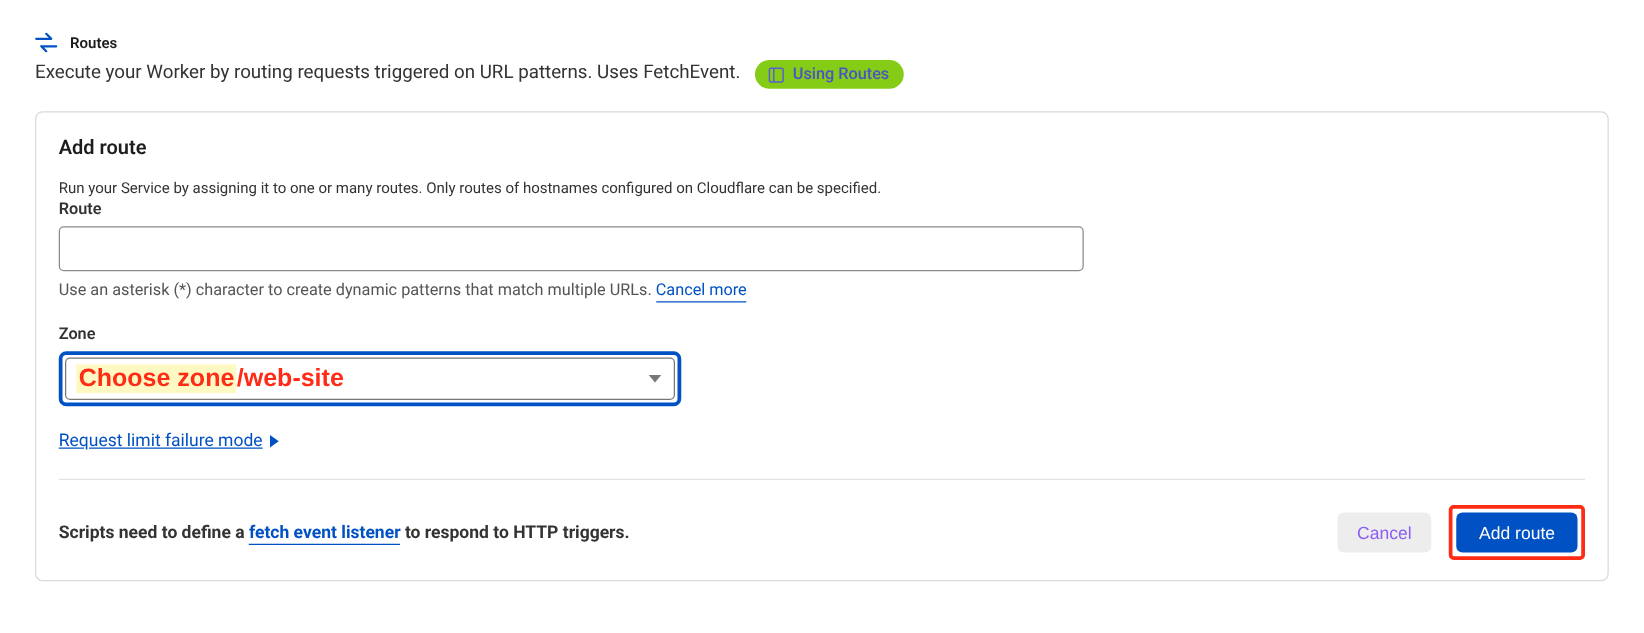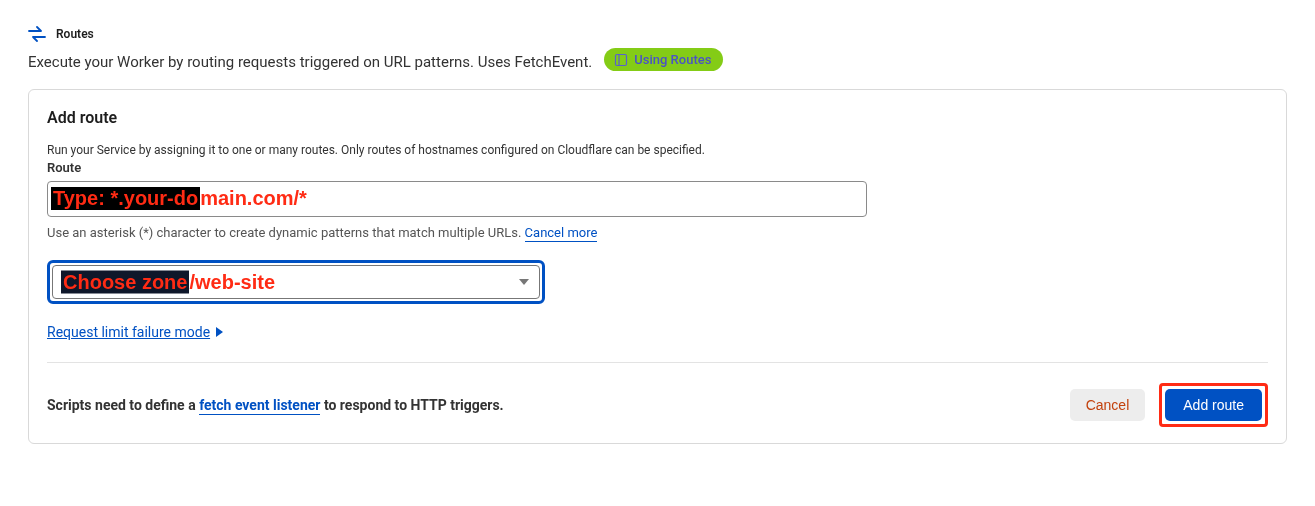--- a/index.html
+++ b/index.html
@@ -8,21 +8,21 @@
     font-size: 14px;
     color: #1d1d1d;
     background: #fff;
     padding: 26px 28px;
     width: 1315px;
   }
   .routes-header { display: flex; align-items: center; gap: 10px; margin-bottom: 6px; }
   .routes-icon svg { display: block; }
   .routes-title { font-size: 12px; font-weight: 600; }
   .routes-desc-line {
-    display: flex; align-items: flex-end; gap: 12px;
+    display: flex; align-items: flex-start; gap: 12px;
     font-size: 15px; color: #333; margin-bottom: 18px;
   }
   .using-routes-pill {
     display: inline-flex; align-items: center; gap: 6px;
     background: #84cc16;
     color: #4b53c6;
     border-radius: 16px;
     padding: 4px 12px 4px 10px;
     font-size: 13px;
     font-weight: 500;
@@ -95,21 +95,21 @@
     border-top: 6px solid #777;
   }
   .zone-overlay {
     position: absolute; left: 8px; top: 50%; transform: translateY(-50%);
     display: flex; align-items: center;
     font-family: Arial, sans-serif;
     font-weight: 800;
     font-size: 20px;
     pointer-events: none;
   }
-  .zone-overlay .hl { background: #0f172a; color: #ff2b14; padding: 0 2px; }
+  .zone-overlay .hl { background: #fef9c3; color: #ff2b14; padding: 0 2px; }
   .zone-overlay .trail { color: #ff2b14; }
   .request-limit-line {
     display: inline-flex; align-items: center; gap: 6px;
     color: #0051c3; font-size: 14px; cursor: pointer;
     margin-bottom: 22px;
     text-decoration: underline;
   }
   .request-limit-line .tri {
     width: 0; height: 0;
     border-top: 5px solid transparent;
@@ -128,21 +128,21 @@
     cursor: pointer;
     padding-bottom: 1px;
   }
   .footer-buttons { display: flex; align-items: center; gap: 14px; }
   .btn-cancel {
     background: #ededed;
     border: none;
     border-radius: 5px;
     padding: 8px 16px;
     font-size: 14px;
-    color: #c2410c;
+    color: #8b5cf6;
     cursor: pointer;
   }
   .add-route-ring {
     border: 3px solid #ff2b14;
     border-radius: 4px;
     padding: 3px;
     display: inline-flex;
   }
   .btn-add-route {
     background: #0051c3;
@@ -180,29 +180,26 @@
   </span>
 </div>
 
 <div class="card">
   <div class="card-title">Add route</div>
   <div class="card-desc">Run your Service by assigning it to one or many routes. Only routes of hostnames configured on Cloudflare can be specified.</div>
 
   <div class="field-label">Route</div>
   <div class="route-input-wrap">
     <input class="route-input" type="text" style="">
-    <div class="route-overlay">
-      <span class="hl">Type: *.your-do</span>
-        <span class="trail">main.com/*</span>
-    </div>
   </div>
   <div class="helper-line">
     <span>Use an asterisk (*) character to create dynamic patterns that match multiple URLs. </span><a>Cancel more</a>
   </div>
 
+  <div class="field-label">Zone</div>
   <div class="zone-select-wrap">
     <div class="zone-select-outer">
       <div class="zone-select">
         <span></span>
         <span class="caret"></span>
         <div class="zone-overlay">
           <span class="hl">Choose zone</span>
             <span class="trail">/web-site</span>
         </div>
       </div>

